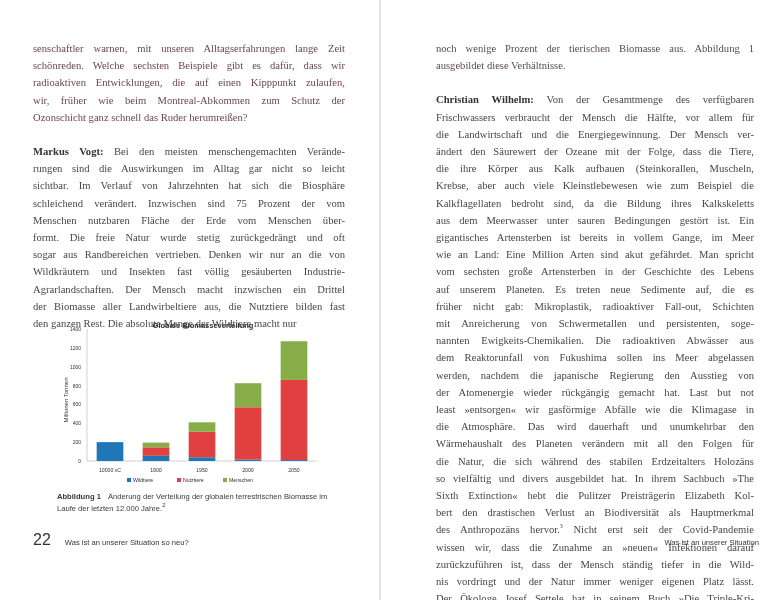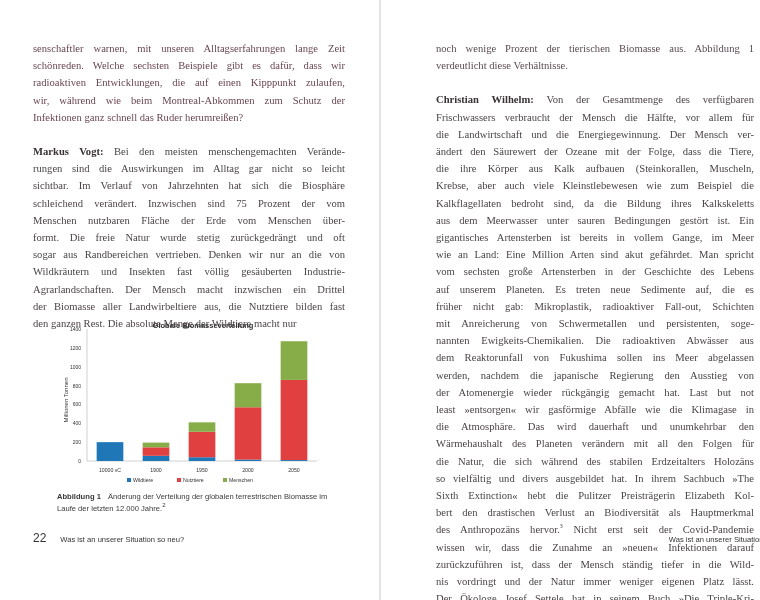--- a/index.html
+++ b/index.html
@@ -37,37 +37,37 @@
     font-family: "Liberation Sans", "DejaVu Sans", sans-serif;
     font-size: 7.6px; line-height: 11.5px; color: #3a3a3a;
   }
   .caption .cap-label { font-weight: bold; margin-right: 7px; margin-top: 12px; }
 
   .footer {
     position: absolute; top: 531px;
     font-family: "Liberation Sans", "DejaVu Sans", sans-serif;
     color: #333; font-size: 7.6px;
   }
-  .footer .pno { font-size: 12px; }
+  .footer .pno { font-size: 16px; }
   .footer-left { left: 33px; }
   .footer-left .pno { margin-right: 14px; }
   .footer-right { right: 34px; }
   .footer-right .pno { margin-left: 14px; }
 </style>
 </head>
 <body>
 
 <div class="page page-left">
   <div class="text-block left-text">
     <p class="lead-q" id="left-question">
         <span class="line">senschaftler warnen, mit unseren Alltagserfahrungen lange Zeit</span>
         <span class="line">schönreden. Welche sechsten Beispiele gibt es dafür, dass wir</span>
         <span class="line">radioaktiven Entwicklungen, die auf einen Kipppunkt zulaufen,</span>
-        <span class="line">wir, während wie beim Montreal-Abkommen zum Schutz der</span>
-        <span class="line last">Infektionen ganz schnell das Ruder herumreißen?</span>
+        <span class="line">wir, früher wie beim Montreal-Abkommen zum Schutz der</span>
+        <span class="line last">Ozonschicht ganz schnell das Ruder herumreißen?</span>
       </p>
     <p class="gap">
       <span id="left-answer"><span class="line"><span class="speaker">Markus Vogt:</span> Bei den meisten menschengemachten Verände-</span><span class="line">rungen sind die Auswirkungen im Alltag gar nicht so leicht</span><span class="line">sichtbar. Im Verlauf von Jahrzehnten hat sich die Biosphäre</span><span class="line">schleichend verändert. Inzwischen sind 75 Prozent der vom</span><span class="line">Menschen nutzbaren Fläche der Erde vom Menschen über-</span><span class="line">formt. Die freie Natur wurde stetig zurückgedrängt und oft</span><span class="line">sogar aus Randbereichen vertrieben. Denken wir nur an die von</span><span class="line">Wildkräutern und Insekten fast völlig gesäuberten Industrie-</span><span class="line">Agrarlandschaften. Der Mensch macht inzwischen ein Drittel</span><span class="line">der Biomasse aller Landwirbeltiere aus, die Nutztiere bilden fast</span><span class="line last">den ganzen Rest. Die absolute Menge der Wildtiere macht nur</span></span>
     </p>
   </div>
 
   <div class="chart">
     <svg id="chart-svg" viewBox="0 0 272 180">
       <text id="chart-title" x="148" y="16" text-anchor="middle" font-size="7.5" font-weight="bold">Globale Biomasseverteilung</text>
       <text id="chart-ylabel" x="0" y="0" text-anchor="middle" font-size="6" transform="translate(13,88) rotate(-90)">Millionen Tonnen</text>
@@ -124,21 +124,21 @@
     <span class="pno">22</span><span>Was ist an unserer Situation so neu?</span>
   </div>
 </div>
 
 <div class="gutter"></div>
 
 <div class="page page-right">
   <div class="text-block right-text" style="left:23px;">
     <p class="lead" id="right-cont">
         <span class="line">noch wenige Prozent der tierischen Biomasse aus. Abbildung 1</span>
-        <span class="line last">verdeutlicht diese Verhältnisse.</span>
+        <span class="line last">ausgebildet diese Verhältnisse.</span>
       </p>
     <p class="gap">
       <span id="right-answer"><span class="line"><span class="speaker">Christian Wilhelm:</span> Von der Gesamtmenge des verfügbaren</span><span class="line">Frischwassers verbraucht der Mensch die Hälfte, vor allem für</span><span class="line">die Landwirtschaft und die Energiegewinnung. Der Mensch ver-</span><span class="line">ändert den Säurewert der Ozeane mit der Folge, dass die Tiere,</span><span class="line">die ihre Körper aus Kalk aufbauen (Steinkorallen, Muscheln,</span><span class="line">Krebse, aber auch viele Kleinstlebewesen wie zum Beispiel die</span><span class="line">Kalkflagellaten bedroht sind, da die Bildung ihres Kalkskeletts</span><span class="line">aus dem Meerwasser unter sauren Bedingungen gestört ist. Ein</span><span class="line">gigantisches Artensterben ist bereits in vollem Gange, im Meer</span><span class="line">wie an Land: Eine Million Arten sind akut gefährdet. Man spricht</span><span class="line">vom sechsten große Artensterben in der Geschichte des Lebens</span><span class="line">auf unserem Planeten. Es treten neue Sedimente auf, die es</span><span class="line">früher nicht gab: Mikroplastik, radioaktiver Fall-out, Schichten</span><span class="line">mit Anreicherung von Schwermetallen und persistenten, soge-</span><span class="line">nannten Ewigkeits-Chemikalien. Die radioaktiven Abwässer aus</span><span class="line">dem Reaktorunfall von Fukushima sollen ins Meer abgelassen</span><span class="line">werden, nachdem die japanische Regierung den Ausstieg von</span><span class="line">der Atomenergie wieder rückgängig gemacht hat. Last but not</span><span class="line">least »entsorgen« wir gasförmige Abfälle wie die Klimagase in</span><span class="line">die Atmosphäre. Das wird dauerhaft und unumkehrbar den</span><span class="line">Wärmehaushalt des Planeten verändern mit all den Folgen für</span><span class="line">die Natur, die sich während des stabilen Erdzeitalters Holozäns</span><span class="line">so vielfältig und divers ausgebildet hat. In ihrem Sachbuch »The</span><span class="line">Sixth Extinction« hebt die Pulitzer Preisträgerin Elizabeth Kol-</span><span class="line">bert den drastischen Verlust an Biodiversität als Hauptmerkmal</span><span class="line">des Anthropozäns hervor.<sup>3</sup> Nicht erst seit der Covid-Pandemie</span><span class="line">wissen wir, dass die Zunahme an »neuen« Infektionen darauf</span><span class="line">zurückzuführen ist, dass der Mensch ständig tiefer in die Wild-</span><span class="line">nis vordringt und der Natur immer weniger eigenen Platz lässt.</span><span class="line">Der Ökologe Josef Settele hat in seinem Buch »Die Triple-Kri-</span></span>
     </p>
   </div>
 
   <div class="footer footer-right">
     <span>Was ist an unserer Situation so neu?</span><span class="pno">23</span>
   </div>
 </div>

